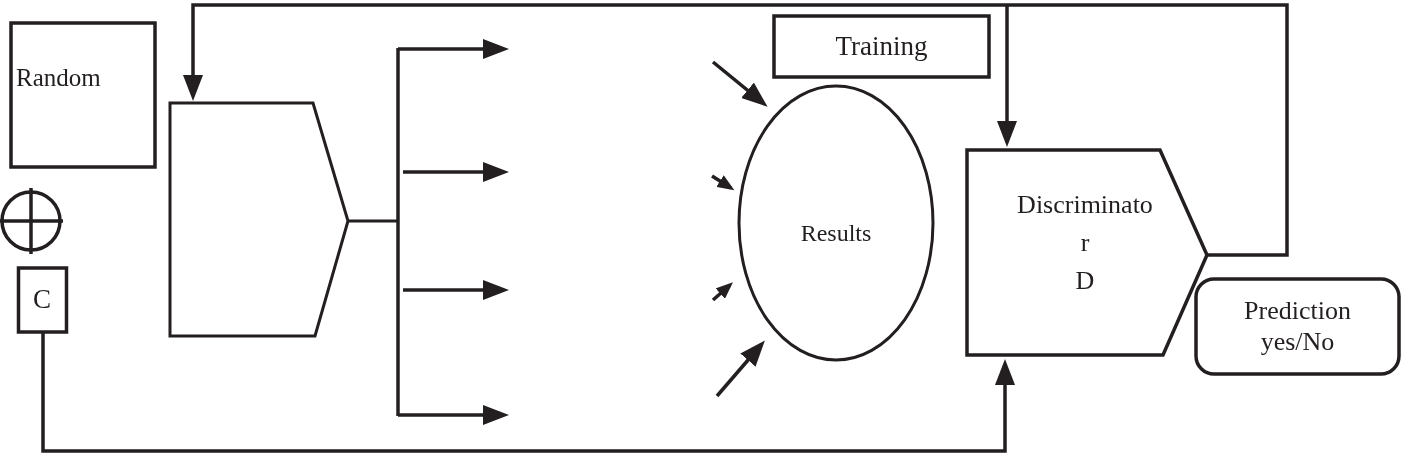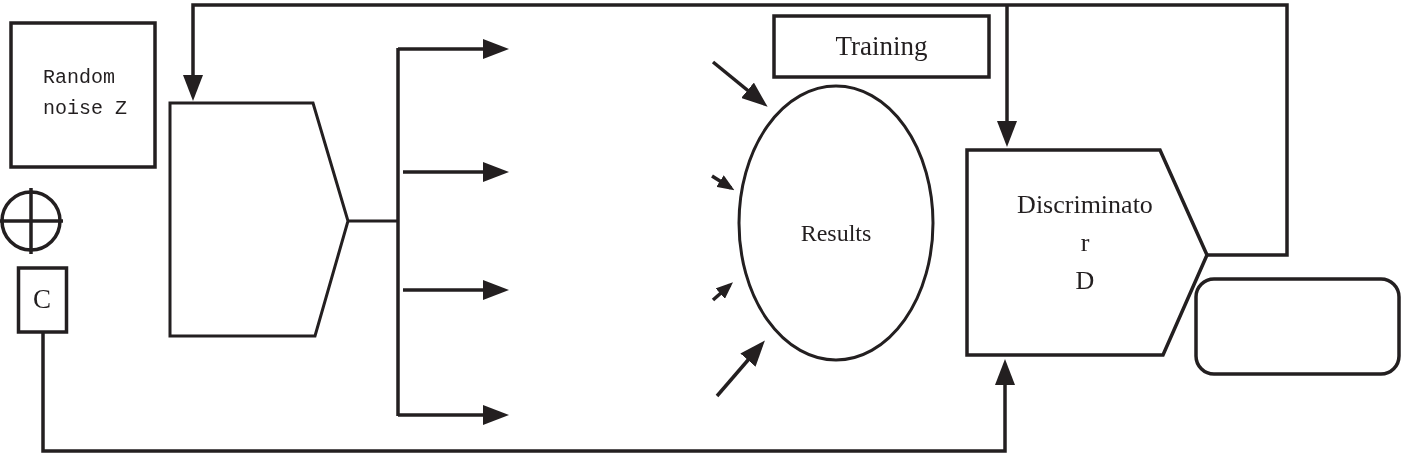--- a/index.html
+++ b/index.html
@@ -17,21 +17,21 @@
     color: #231f20;
     white-space: nowrap;
   }
   .center-flex {
     display: flex;
     flex-direction: column;
     align-items: center;
     justify-content: center;
     text-align: center;
   }
-  .label-random   { left: 43px;  top: 62px;  font-size: 20px; line-height: 31px; font-family: Liberation Mono, monospace; }
+  .label-random   { left: 16px;  top: 62px;  font-size: 25px; line-height: 31px; }
   .label-c        { left: 18px;  top: 268px; width: 48px;  height: 62px; font-size: 27px; }
   .label-gen      { left: 171px; top: 193px; width: 177px; font-size: 29px; line-height: 36px; text-align: center; }
   .label-training { left: 774px; top: 12px;  width: 215px; height: 69px; font-size: 27px; }
   .label-results  { left: 739px; top: 218px; width: 194px; font-size: 24px; line-height: 31px; text-align: center; }
   .label-disc     { left: 965px; top: 186px; width: 240px; font-size: 26px; line-height: 38px; text-align: center; }
   .label-pred     { left: 1196px; top: 279px; width: 203px; height: 93px; font-size: 26px; line-height: 31px; }
 </style>
 </head>
 <body>
 
@@ -82,21 +82,20 @@
 
     <ellipse cx="836" cy="223" rx="97" ry="137" fill="none" stroke="#231f20" stroke-width="3"></ellipse>
 
     <polygon points="967,150 1160,150 1207,255 1163,355 967,355" fill="none" stroke="#231f20" stroke-width="3.5"></polygon>
 
     <rect x="1196" y="279" width="203" height="95" rx="18" fill="none" stroke="#231f20" stroke-width="3.5"></rect>
   </svg>
 
   <div class="label label-random">
     <div>Random</div>
-    <div>noise Z</div>
   </div>
 
   <div class="label label-c center-flex">
     <div>C</div>
   </div>
 
   <div class="label label-gen">
   </div>
 
   <div class="label label-training center-flex">
@@ -106,14 +105,18 @@
   <div class="label label-results">
     <div>Results</div>
   </div>
 
   <div class="label label-disc">
     <div>Discriminato</div>
     <div>r</div>
     <div>D</div>
   </div>
 
+  <div class="label label-pred center-flex">
+    <div>Prediction</div>
+    <div>yes/No</div>
+  </div>
 
 </div>
 
 </body></html>

